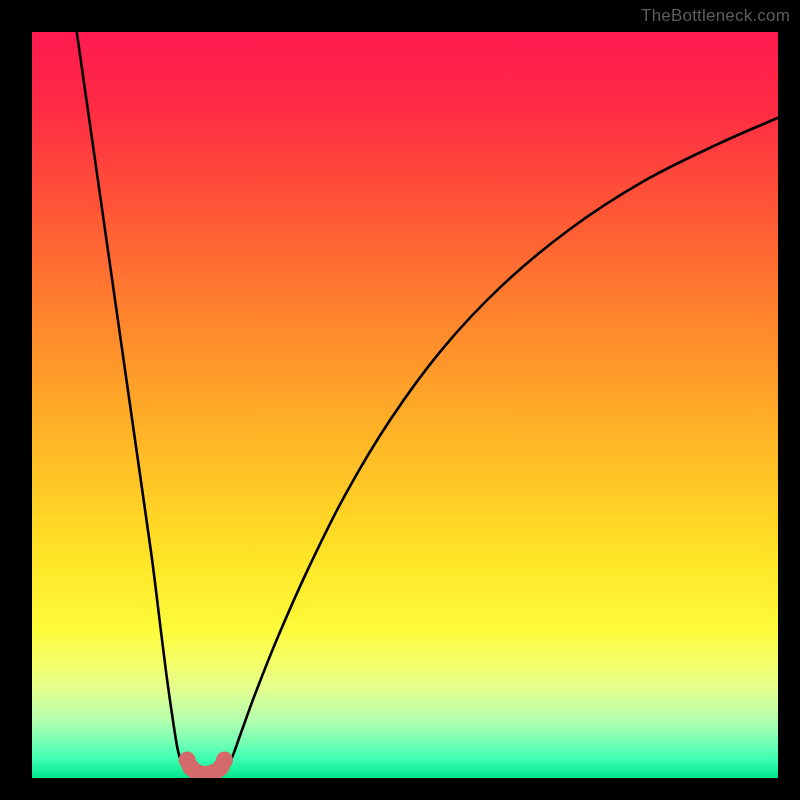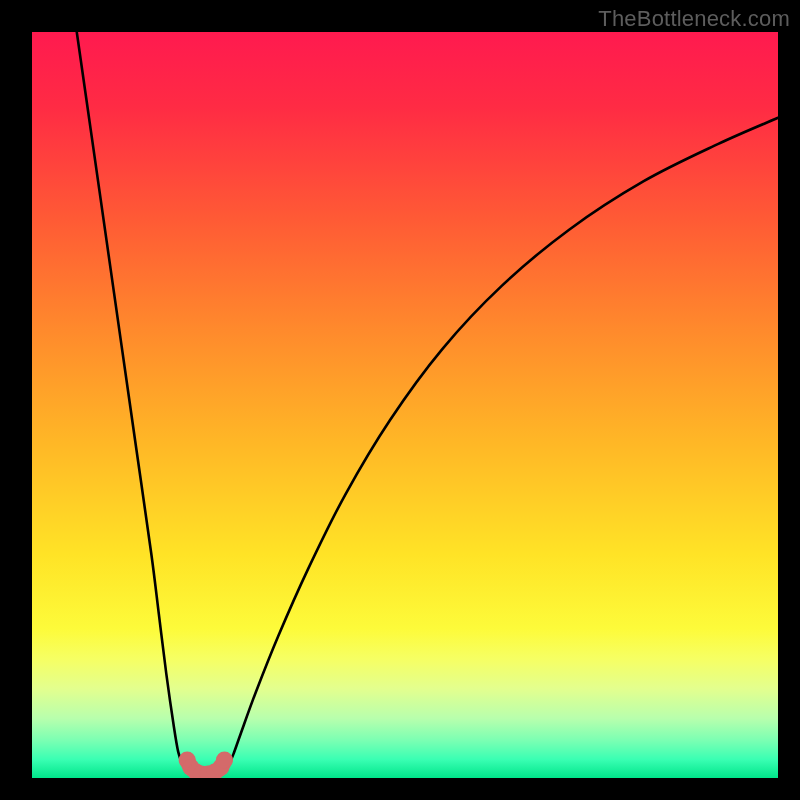--- a/index.html
+++ b/index.html
@@ -22,21 +22,21 @@
     left: 32px;
     top: 32px;
     width: 746px;
     height: 746px;
   }
   .watermark {
     position: absolute;
     top: 6px;
     right: 10px;
     color: #5d5d5d;
-    font-size: 22px;
+    font-size: 17px;
     font-weight: 400;
     letter-spacing: 0.2px;
     user-select: none;
   }
 </style>
 </head>
 <body>
 
 <div class="frame">
   <svg class="plot" viewBox="0 0 746 746" width="746" height="746" preserveAspectRatio="none">

